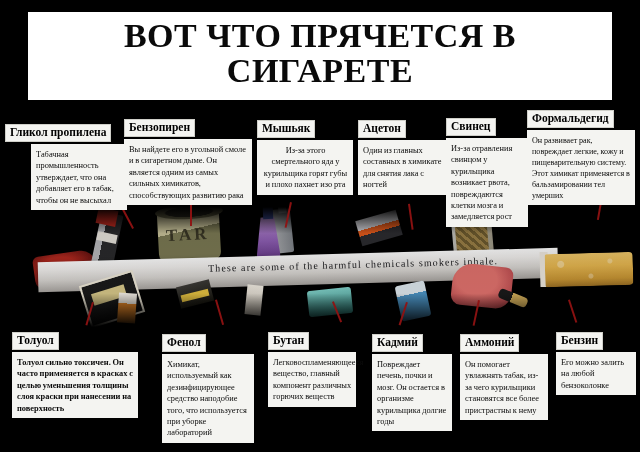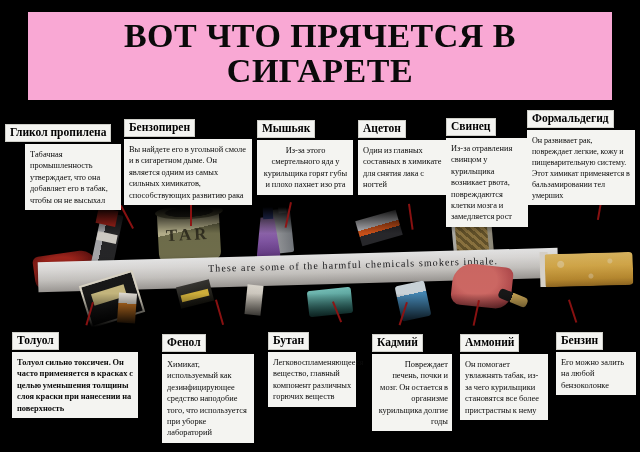--- a/index.html
+++ b/index.html
@@ -16,21 +16,21 @@
     font-family: "Liberation Serif", "DejaVu Serif", serif;
   }
 
   
   .title-box {
     position: absolute;
     left: 28px;
     top: 12px;
     width: 584px;
     height: 88px;
-    background: #f9a8d4;
+    background: #ffffff;
     display: flex;
     align-items: center;
     justify-content: center;
     box-sizing: border-box;
     padding: 2px 6px 6px 6px;
   }
   .title-text {
     font-family: "Liberation Serif", "DejaVu Serif", serif;
     font-weight: bold;
     font-size: 34px;
@@ -316,21 +316,21 @@
 
   <div class="leader" style="left:92px; top:302px; width:1.5px; height:24px; transform:rotate(16deg);"></div>
   <div class="leader" style="left:215px; top:300px; width:1.5px; height:26px; transform:rotate(-16deg);"></div>
   <div class="leader" style="left:332px; top:302px; width:1.5px; height:22px; transform:rotate(-22deg);"></div>
   <div class="leader" style="left:406px; top:302px; width:1.5px; height:24px; transform:rotate(18deg);"></div>
   <div class="leader" style="left:478px; top:300px; width:1.5px; height:26px; transform:rotate(12deg);"></div>
   <div class="leader" style="left:568px; top:300px; width:1.5px; height:24px; transform:rotate(-18deg);"></div>
 
   <div class="callout" style="left:5px; top:122px; width:118px;">
     <div class="chem-name">Гликол пропилена</div>
-    <div class="chem-desc" style="width:96px; margin-left:20px;">Табачная промышленность утверждает, что она добавляет его в табак, чтобы он не высыхал</div>
+    <div class="chem-desc" style="width:96px; margin-left:26px;">Табачная промышленность утверждает, что она добавляет его в табак, чтобы он не высыхал</div>
   </div>
 
   <div class="callout" style="left:124px; top:117px; width:128px;">
     <div class="chem-name">Бензопирен</div>
     <div class="chem-desc" style="width:128px;">Вы найдете его в угольной смоле и в сигаретном дыме. Он является одним из самых сильных химикатов, способствующих развитию рака</div>
   </div>
 
   <div class="callout" style="left:257px; top:118px; width:84px;">
     <div class="chem-name">Мышьяк</div>
     <div class="chem-desc" style="width:96px;text-align:center;">Из-за этого смертельного яда у курильщика горят губы и плохо пахнет изо рта</div>
@@ -361,21 +361,21 @@
     <div class="chem-desc" style="width:92px;">Химикат, используемый как дезинфицирующее средство наподобие того, что используется при уборке лабораторий</div>
   </div>
 
   <div class="callout" style="left:268px; top:330px; width:88px;">
     <div class="chem-name">Бутан</div>
     <div class="chem-desc" style="width:88px;">Легковоспламеняющееся вещество, главный компонент различных горючих веществ</div>
   </div>
 
   <div class="callout" style="left:372px; top:332px; width:80px;">
     <div class="chem-name">Кадмий</div>
-    <div class="chem-desc" style="width:80px;text-align:right;">Повреждает печень, почки и мозг. Он остается в организме курильщика долгие годы</div>
+    <div class="chem-desc" style="width:80px;">Повреждает печень, почки и мозг. Он остается в организме курильщика долгие годы</div>
   </div>
 
   <div class="callout" style="left:460px; top:332px; width:88px;">
     <div class="chem-name">Аммоний</div>
     <div class="chem-desc" style="width:88px;">Он помогает увлажнять табак, из-за чего курильщики становятся все более пристрастны к нему</div>
   </div>
 
   <div class="callout" style="left:556px; top:330px; width:80px;">
     <div class="chem-name">Бензин</div>
     <div class="chem-desc" style="width:80px;">Его можно залить на любой бензоколонке</div>

